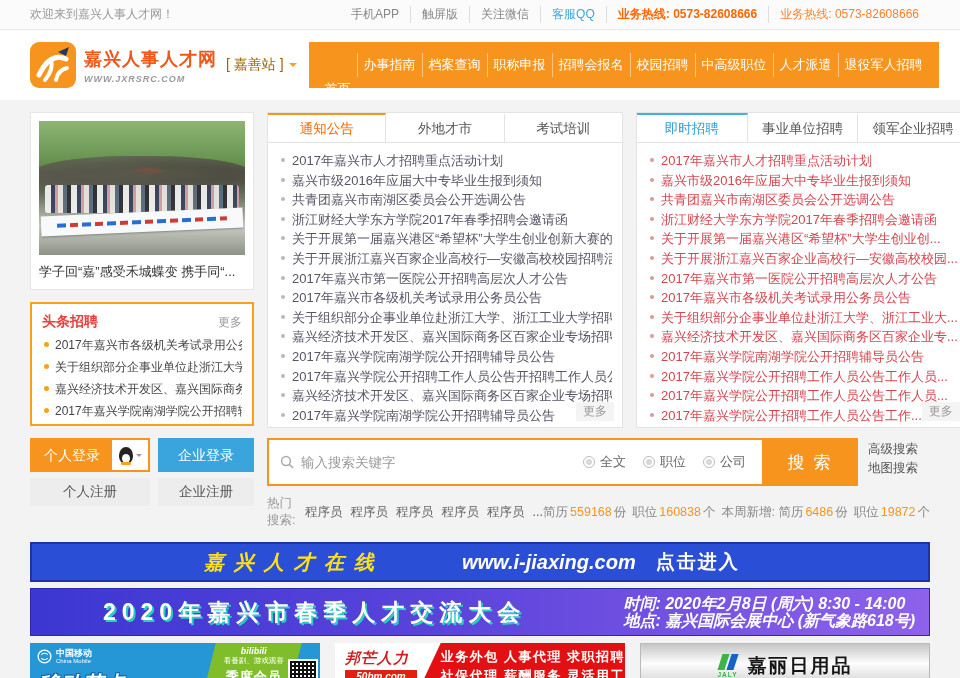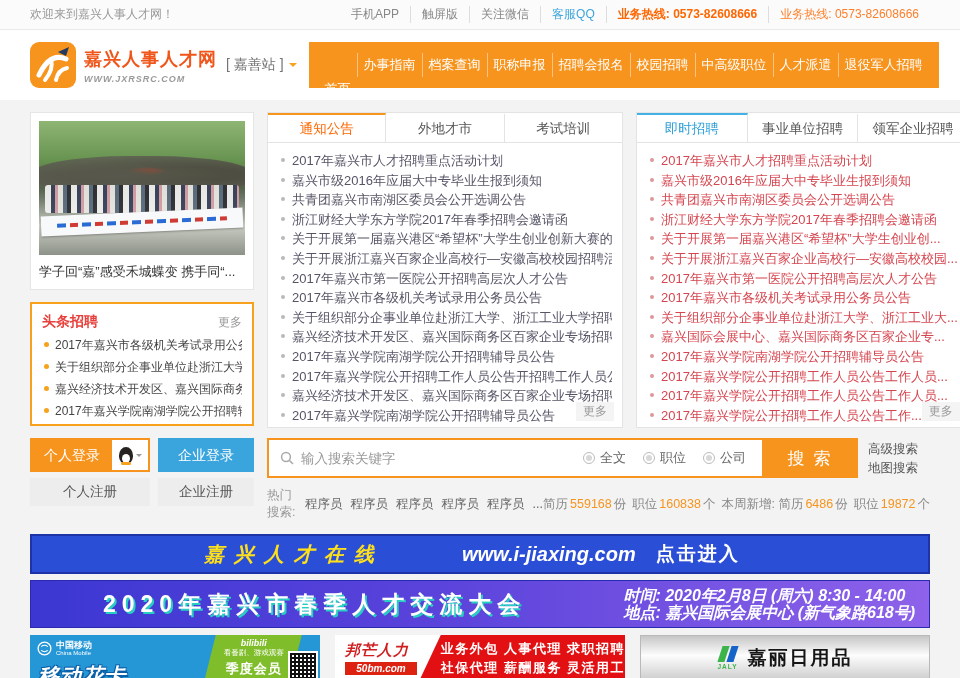--- a/index.html
+++ b/index.html
@@ -17,21 +17,21 @@
   .hotline { padding:0 11px; border-left:1px solid #ddd; color:#ff7e28; white-space:nowrap; }
   .hotline.bold { color:#f60; font-weight:bold; }
 
   
   .header { height:70px; background:#fff; }
   .header .wrap { display:flex; align-items:center; height:70px; }
   .logo { width:46px; height:46px; flex:0 0 46px; cursor:pointer; }
   .brand { margin-left:8px; width:132px; }
   .brand-name { font-size:18px; font-weight:bold; color:#f0551a; letter-spacing:1px; white-space:nowrap; }
   .brand-url { font-size:9px; font-weight:bold; font-style:italic; color:#9a9a9a; letter-spacing:1px; margin-top:3px; }
-  .station { margin-left:10px; color:#737373; font-size:14px; white-space:nowrap; cursor:pointer; display:flex; align-items:center; }
+  .station { margin-left:10px; color:#a16207; font-size:14px; white-space:nowrap; cursor:pointer; display:flex; align-items:center; }
   .caret-dn { width:0; height:0; border:4px solid transparent; border-top-color:#f7a11d; margin:4px 0 0 5px; }
   .mainnav { margin-left:12px; flex:1; background:#f7941d; height:46px; display:flex; align-items:center; justify-content:space-between; padding:0 10px; }
   .nav-item { color:#fff; font-size:13px; white-space:nowrap; padding:3px 6px; border-left:1px solid rgba(255,255,255,.45); cursor:pointer; }
   .nav-item:first-child { border-left:none;margin-top:48px; }
 
   
   .main { height:578px; padding-top:12px; }
   .cols { display:flex; gap:13px; }
   .col-left { width:224px; flex:0 0 224px; }
   .col-mid { width:356px; flex:0 0 356px; }
@@ -83,21 +83,21 @@
   .penguin { width:14px; height:17px; background:#26221f; border-radius:50% 50% 46% 46%; position:relative; }
   .penguin::before { content:""; position:absolute; left:3px; bottom:1px; width:8px; height:9px; background:#fff; border-radius:50%; }
   .penguin::after { content:""; position:absolute; left:2px; bottom:-1px; width:10px; height:3px; background:#f7a11d; border-radius:2px; }
   .qq-caret { width:0; height:0; border:3.5px solid transparent; border-top-color:#999; margin-top:4px; }
   .c-login { width:96px; height:34px; background:#3aa4dc; color:#fff; font-size:14px; text-align:center; line-height:34px; cursor:pointer; }
   .reg-btn { height:28px; background:#ededed; color:#555; font-size:13.5px; text-align:center; line-height:28px; cursor:pointer; }
   .reg-btn.p { width:120px; } .reg-btn.c { width:96px; }
 
   .search-col { flex:1; }
   .search-row { display:flex; }
-  .search-bar { flex:1; display:flex; align-items:stretch; height:40px; border:2px solid #f7941d; background:#fff; }
+  .search-bar { flex:1; display:flex; align-items:stretch; height:48px; border:2px solid #f7941d; background:#fff; }
   .search-input-wrap { flex:1; display:flex; align-items:center; padding-left:11px; }
   .search-input { border:none; outline:none; flex:1; font-size:13.5px; color:#333; margin-left:7px; background:transparent; }
   .search-input::placeholder { color:#999; }
   .scopes { display:flex; align-items:center; gap:17px; padding-right:16px; }
   .scope { display:flex; align-items:center; gap:5px; font-size:13px; color:#666; cursor:pointer; white-space:nowrap; }
   .radio { width:12px; height:12px; border:1px solid #bbb; border-radius:50%; background:#fff; position:relative; }
   .radio::after { content:""; position:absolute; left:2px; top:2px; width:6px; height:6px; border-radius:50%; background:#d8d8d8; }
   .search-btn { width:94px; background:#f7941d; color:#fff; font-size:17px; border:none; letter-spacing:9px; padding-left:9px; cursor:pointer; }
   .adv-links { width:62px; margin-left:10px; padding-top:2px; }
   .adv-links div { font-size:12.5px; color:#555; line-height:19px; cursor:pointer; white-space:nowrap; }
@@ -266,21 +266,21 @@
           <ul class="news-list red">
             <li>2017年嘉兴市人才招聘重点活动计划</li>
             <li>嘉兴市级2016年应届大中专毕业生报到须知</li>
             <li>共青团嘉兴市南湖区委员会公开选调公告</li>
             <li>浙江财经大学东方学院2017年春季招聘会邀请函</li>
             <li>关于开展第一届嘉兴港区“希望杯”大学生创业创...</li>
             <li>关于开展浙江嘉兴百家企业高校行—安徽高校校园...</li>
             <li>2017年嘉兴市第一医院公开招聘高层次人才公告</li>
             <li>2017年嘉兴市各级机关考试录用公务员公告</li>
             <li>关于组织部分企事业单位赴浙江大学、浙江工业大...</li>
-            <li>嘉兴国际会展中心、嘉兴国际商务区百家企业专...</li>
+            <li>嘉兴经济技术开发区、嘉兴国际商务区百家企业专...</li>
             <li>2017年嘉兴学院南湖学院公开招聘辅导员公告</li>
             <li>2017年嘉兴学院公开招聘工作人员公告工作人员...</li>
             <li>2017年嘉兴学院公开招聘工作人员公告工作人员...</li>
             <li>2017年嘉兴学院公开招聘工作人员公告工作...</li>
           </ul>
           <span class="list-more">更多</span>
         </div>
       </div>
     </div>
 

